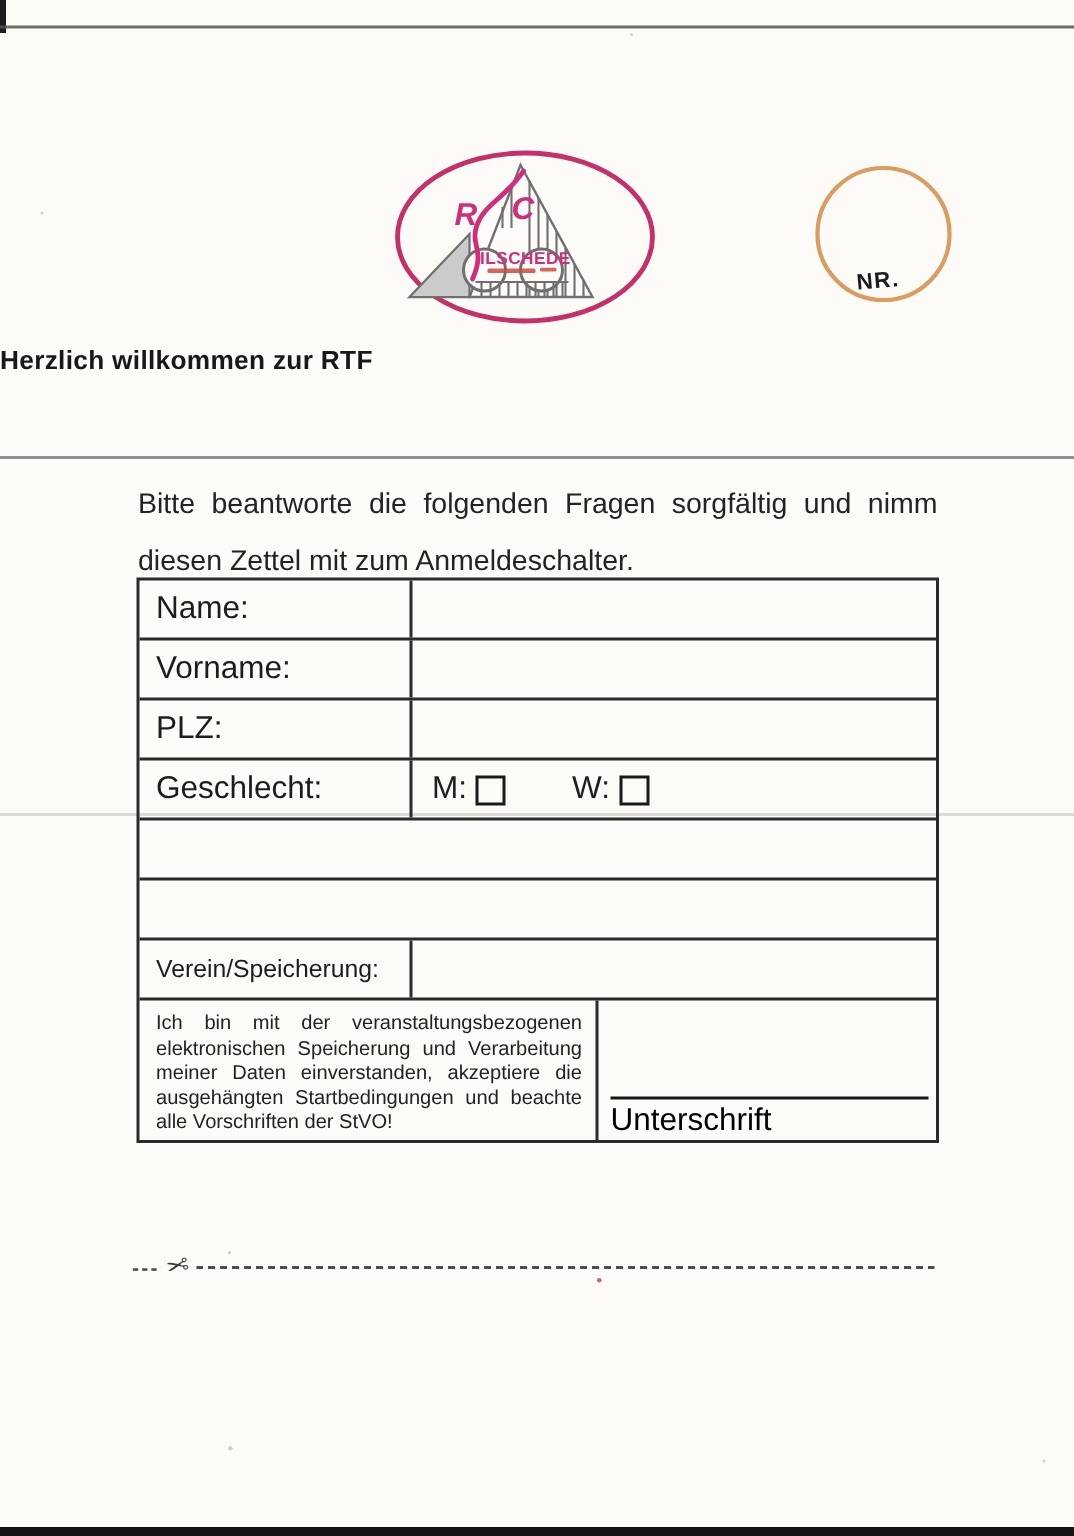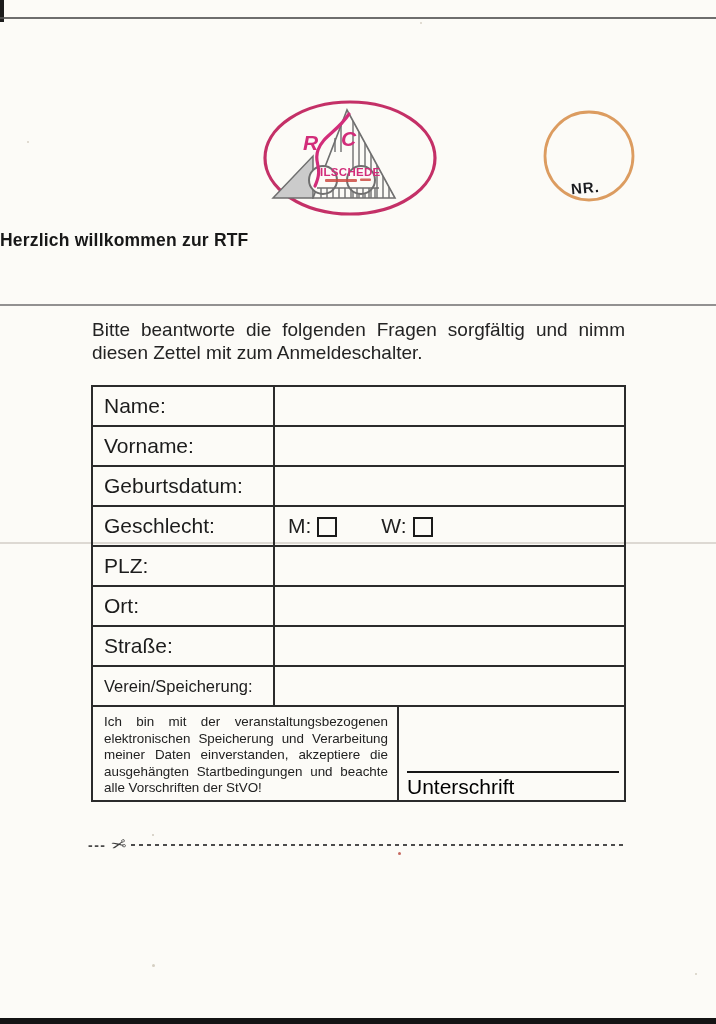--- a/index.html
+++ b/index.html
@@ -25,21 +25,21 @@
     letter-spacing:1px;color:#1b1c20;transform:rotate(-5deg);
   }
   .heading{
     position:absolute;left:0;top:230px;width:716px;margin:0;text-align:left;
     font-size:17.5px;font-weight:bold;color:#181818;letter-spacing:.2px;
   }
 
   
   .intro{
     position:absolute;left:92px;top:318px;width:533px;margin:0;
-    font-size:19px;line-height:23px;text-align:justify;color:#232323;
+    font-size:19px;line-height:38px;text-align:justify;color:#232323;
   }
 
   
   .form-table{
     position:absolute;left:91px;top:385px;width:535px;
     border:2px solid #2b2b2b;box-sizing:border-box;background:transparent;
   }
   .frow{display:flex;height:40px;border-bottom:2px solid #2b2b2b;box-sizing:border-box;}
   .flabel{
     width:182px;box-sizing:border-box;border-right:2px solid #2b2b2b;
@@ -138,43 +138,37 @@
   <div class="form-table">
     <div class="frow">
       <div class="flabel">Name:</div>
       <div class="fvalue"></div>
     </div>
     <div class="frow">
       <div class="flabel">Vorname:</div>
       <div class="fvalue"></div>
     </div>
     <div class="frow">
-      <div class="flabel">Geburtsdatum:</div>
+      <div class="flabel">PLZ:</div>
       <div class="fvalue"></div>
     </div>
     <div class="frow">
       <div class="flabel">Geschlecht:</div>
       <div class="fvalue gender-opts">
         <span>M:</span>
         <span class="cbox"></span>
         <span class="gender-gap"></span>
         <span>W:</span>
         <span class="cbox"></span>
       </div>
     </div>
     <div class="frow">
-      <div class="flabel">PLZ:</div>
       <div class="fvalue"></div>
     </div>
     <div class="frow">
-      <div class="flabel">Ort:</div>
-      <div class="fvalue"></div>
-    </div>
-    <div class="frow">
-      <div class="flabel">Straße:</div>
       <div class="fvalue"></div>
     </div>
     <div class="frow">
       <div class="flabel small">Verein/Speicherung:</div>
       <div class="fvalue"></div>
     </div>
     <div class="frow consent-row">
       <div class="consent">Ich bin mit der veranstaltungsbezogenen elektronischen Speicherung und Verarbeitung meiner Daten einverstanden, akzeptiere die ausgehängten Startbedingungen und beachte alle Vorschriften der StVO!</div>
       <div class="sigcell">
         <div class="sigline"></div>

